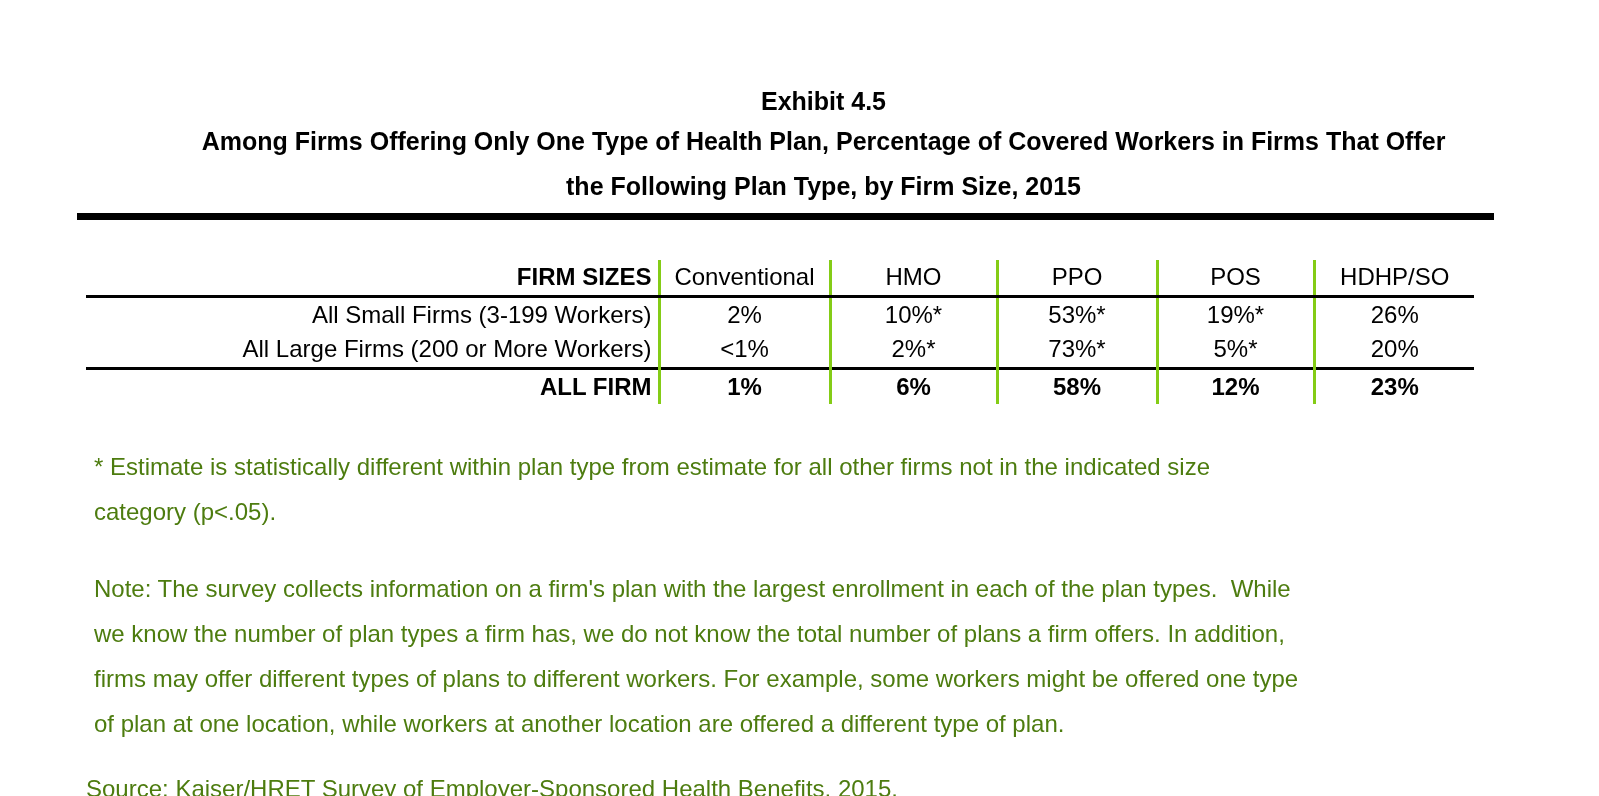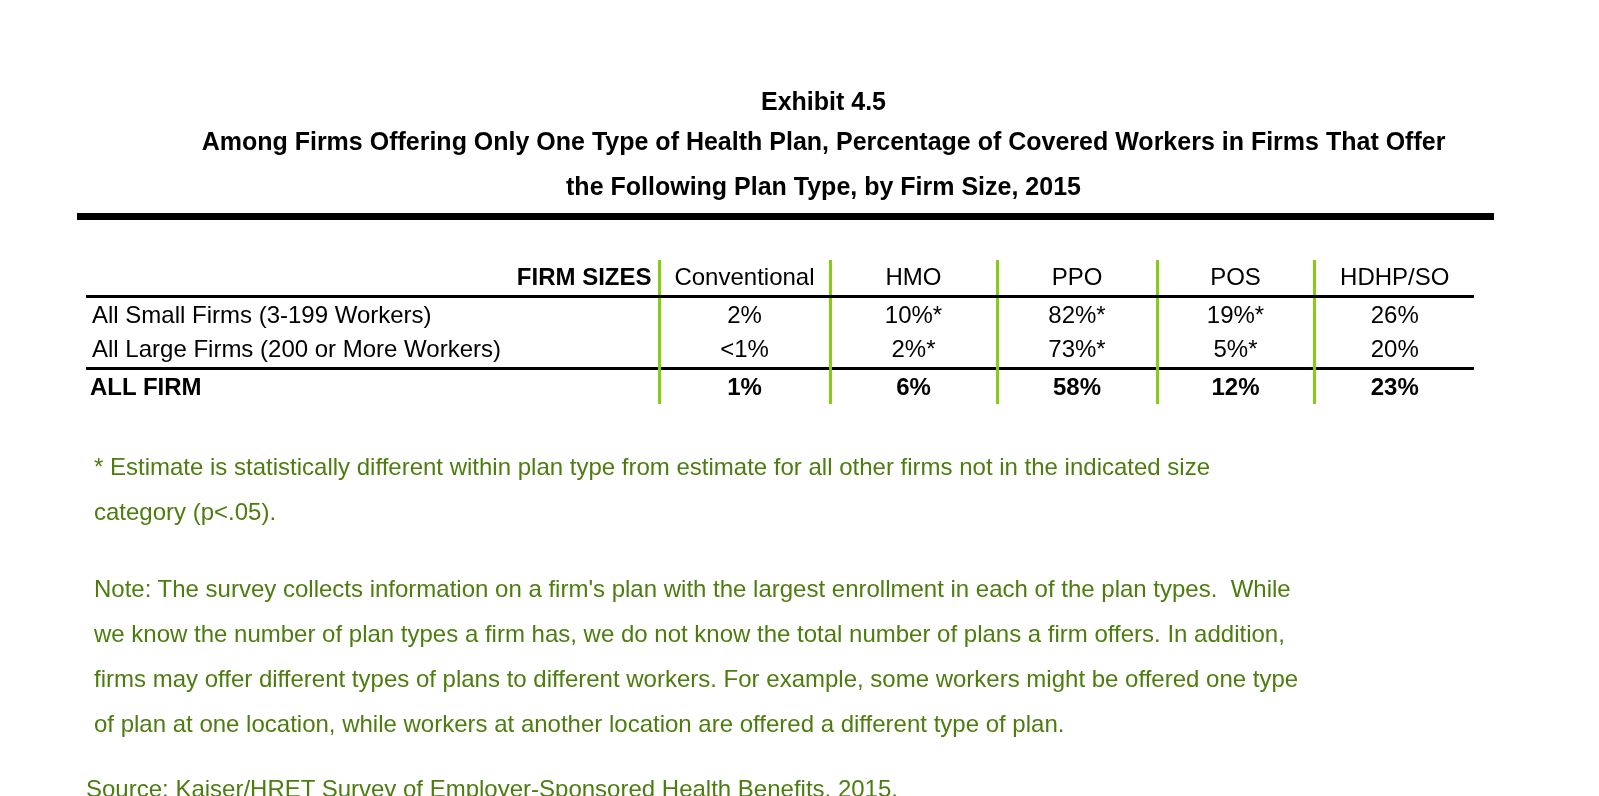--- a/index.html
+++ b/index.html
@@ -44,21 +44,21 @@
   .col-conventional { width: 171px; }
   .col-hmo { width: 167px; }
   .col-ppo { width: 160px; }
   .col-pos { width: 157px; }
   .col-hdhp { width: 160px; }
 
   .vline { border-left: 3px solid #84cc16; }
   tr.header-row th { border-bottom: 3px solid #000000; font-weight: normal; text-align: center; }
   tr.header-row th.row-header-label { font-weight: bold; text-align: right; padding-left: 4px; }
   td.value-cell { text-align: center; }
-  td.row-label { text-align: left; padding-left: 30px; }
+  td.row-label { text-align: right; padding-left: 30px; }
   tr.total-row td { border-top: 3px solid #000000; font-weight: bold; }
   tr.total-row td.row-label { padding-left: 4px; }
 
   
   .text-line { font-size: 24px; line-height: 37px; white-space: pre; color: #4d7c0f; }
   .footnote-block { margin: 44px 0 0 62px; }
   .note-block { margin: 40px 0 0 62px; }
   .source-line { margin: 28px 0 0 62px; }
 </style>
 </head>
@@ -89,21 +89,21 @@
         <th class="vline">Conventional</th>
         <th class="vline">HMO</th>
         <th class="vline">PPO</th>
         <th class="vline">POS</th>
         <th class="vline">HDHP/SO</th>
       </tr>
       <tr>
         <td class="row-label">All Small Firms (3-199 Workers)</td>
         <td class="value-cell vline">2%</td>
         <td class="value-cell vline">10%*</td>
-        <td class="value-cell vline">82%*</td>
+        <td class="value-cell vline">53%*</td>
         <td class="value-cell vline">19%*</td>
         <td class="value-cell vline">26%</td>
       </tr>
       <tr>
         <td class="row-label">All Large Firms (200 or More Workers)</td>
         <td class="value-cell vline">&lt;1%</td>
         <td class="value-cell vline">2%*</td>
         <td class="value-cell vline">73%*</td>
         <td class="value-cell vline">5%*</td>
         <td class="value-cell vline">20%</td>

